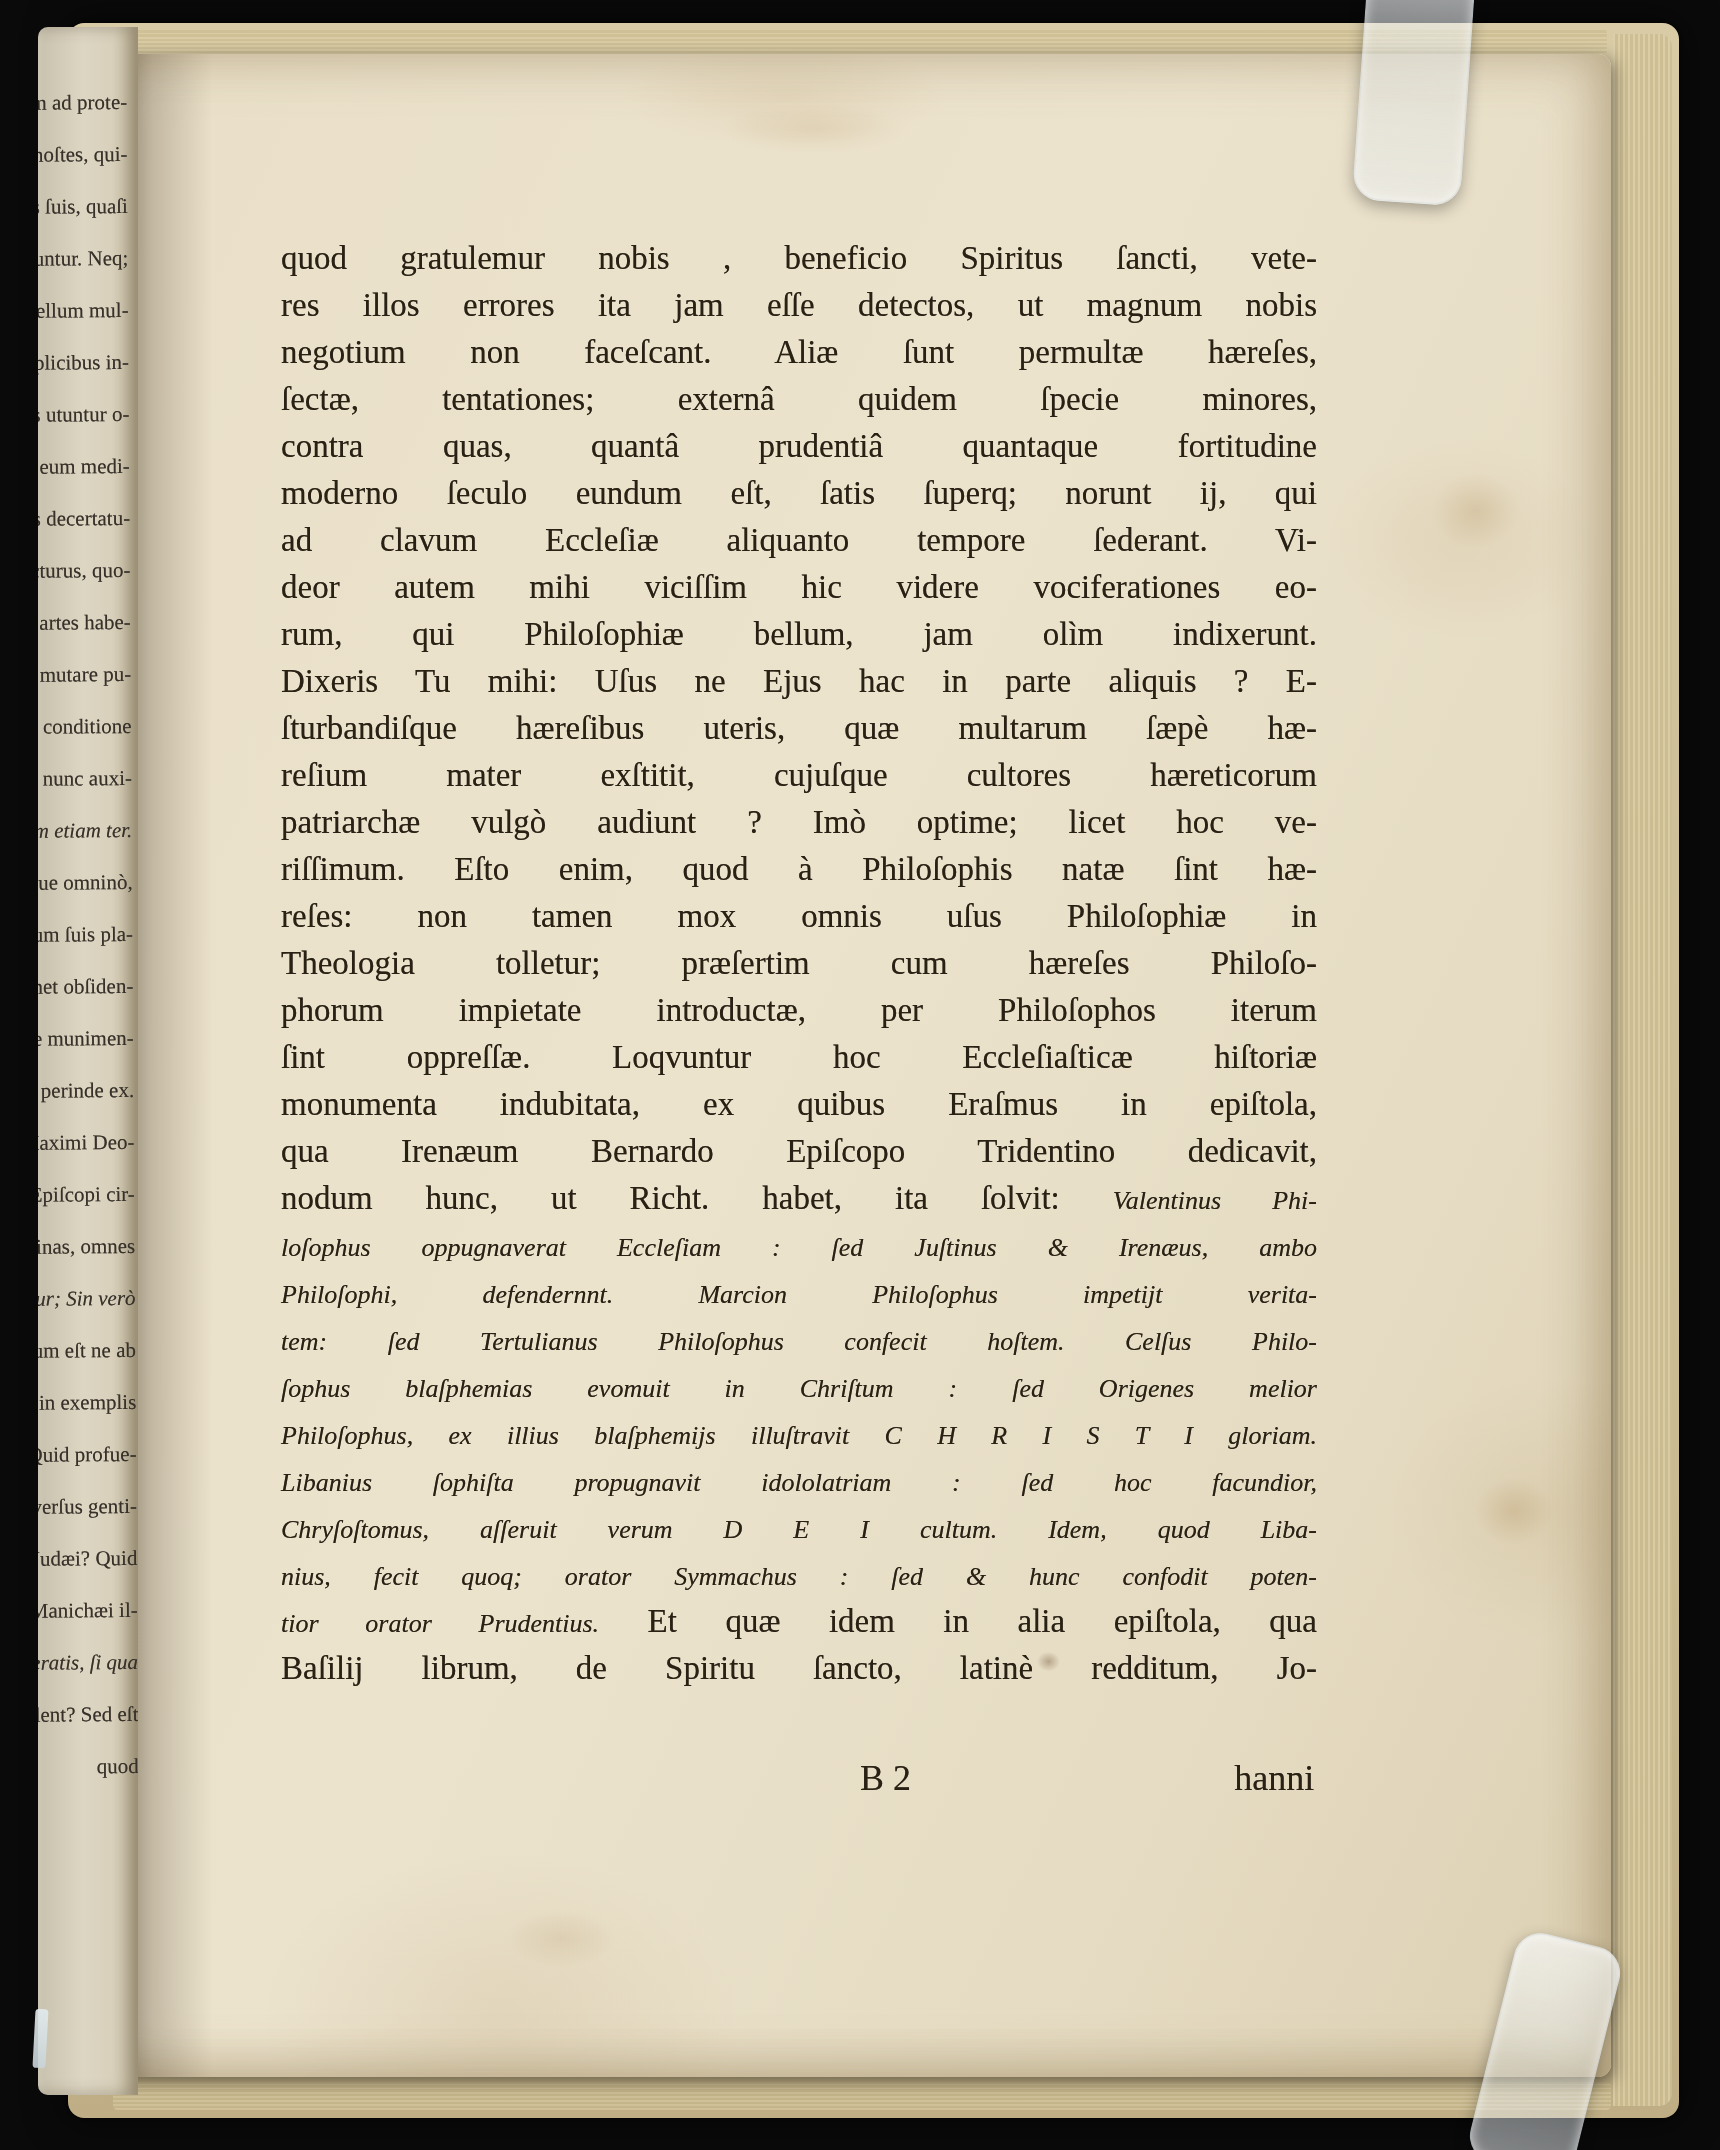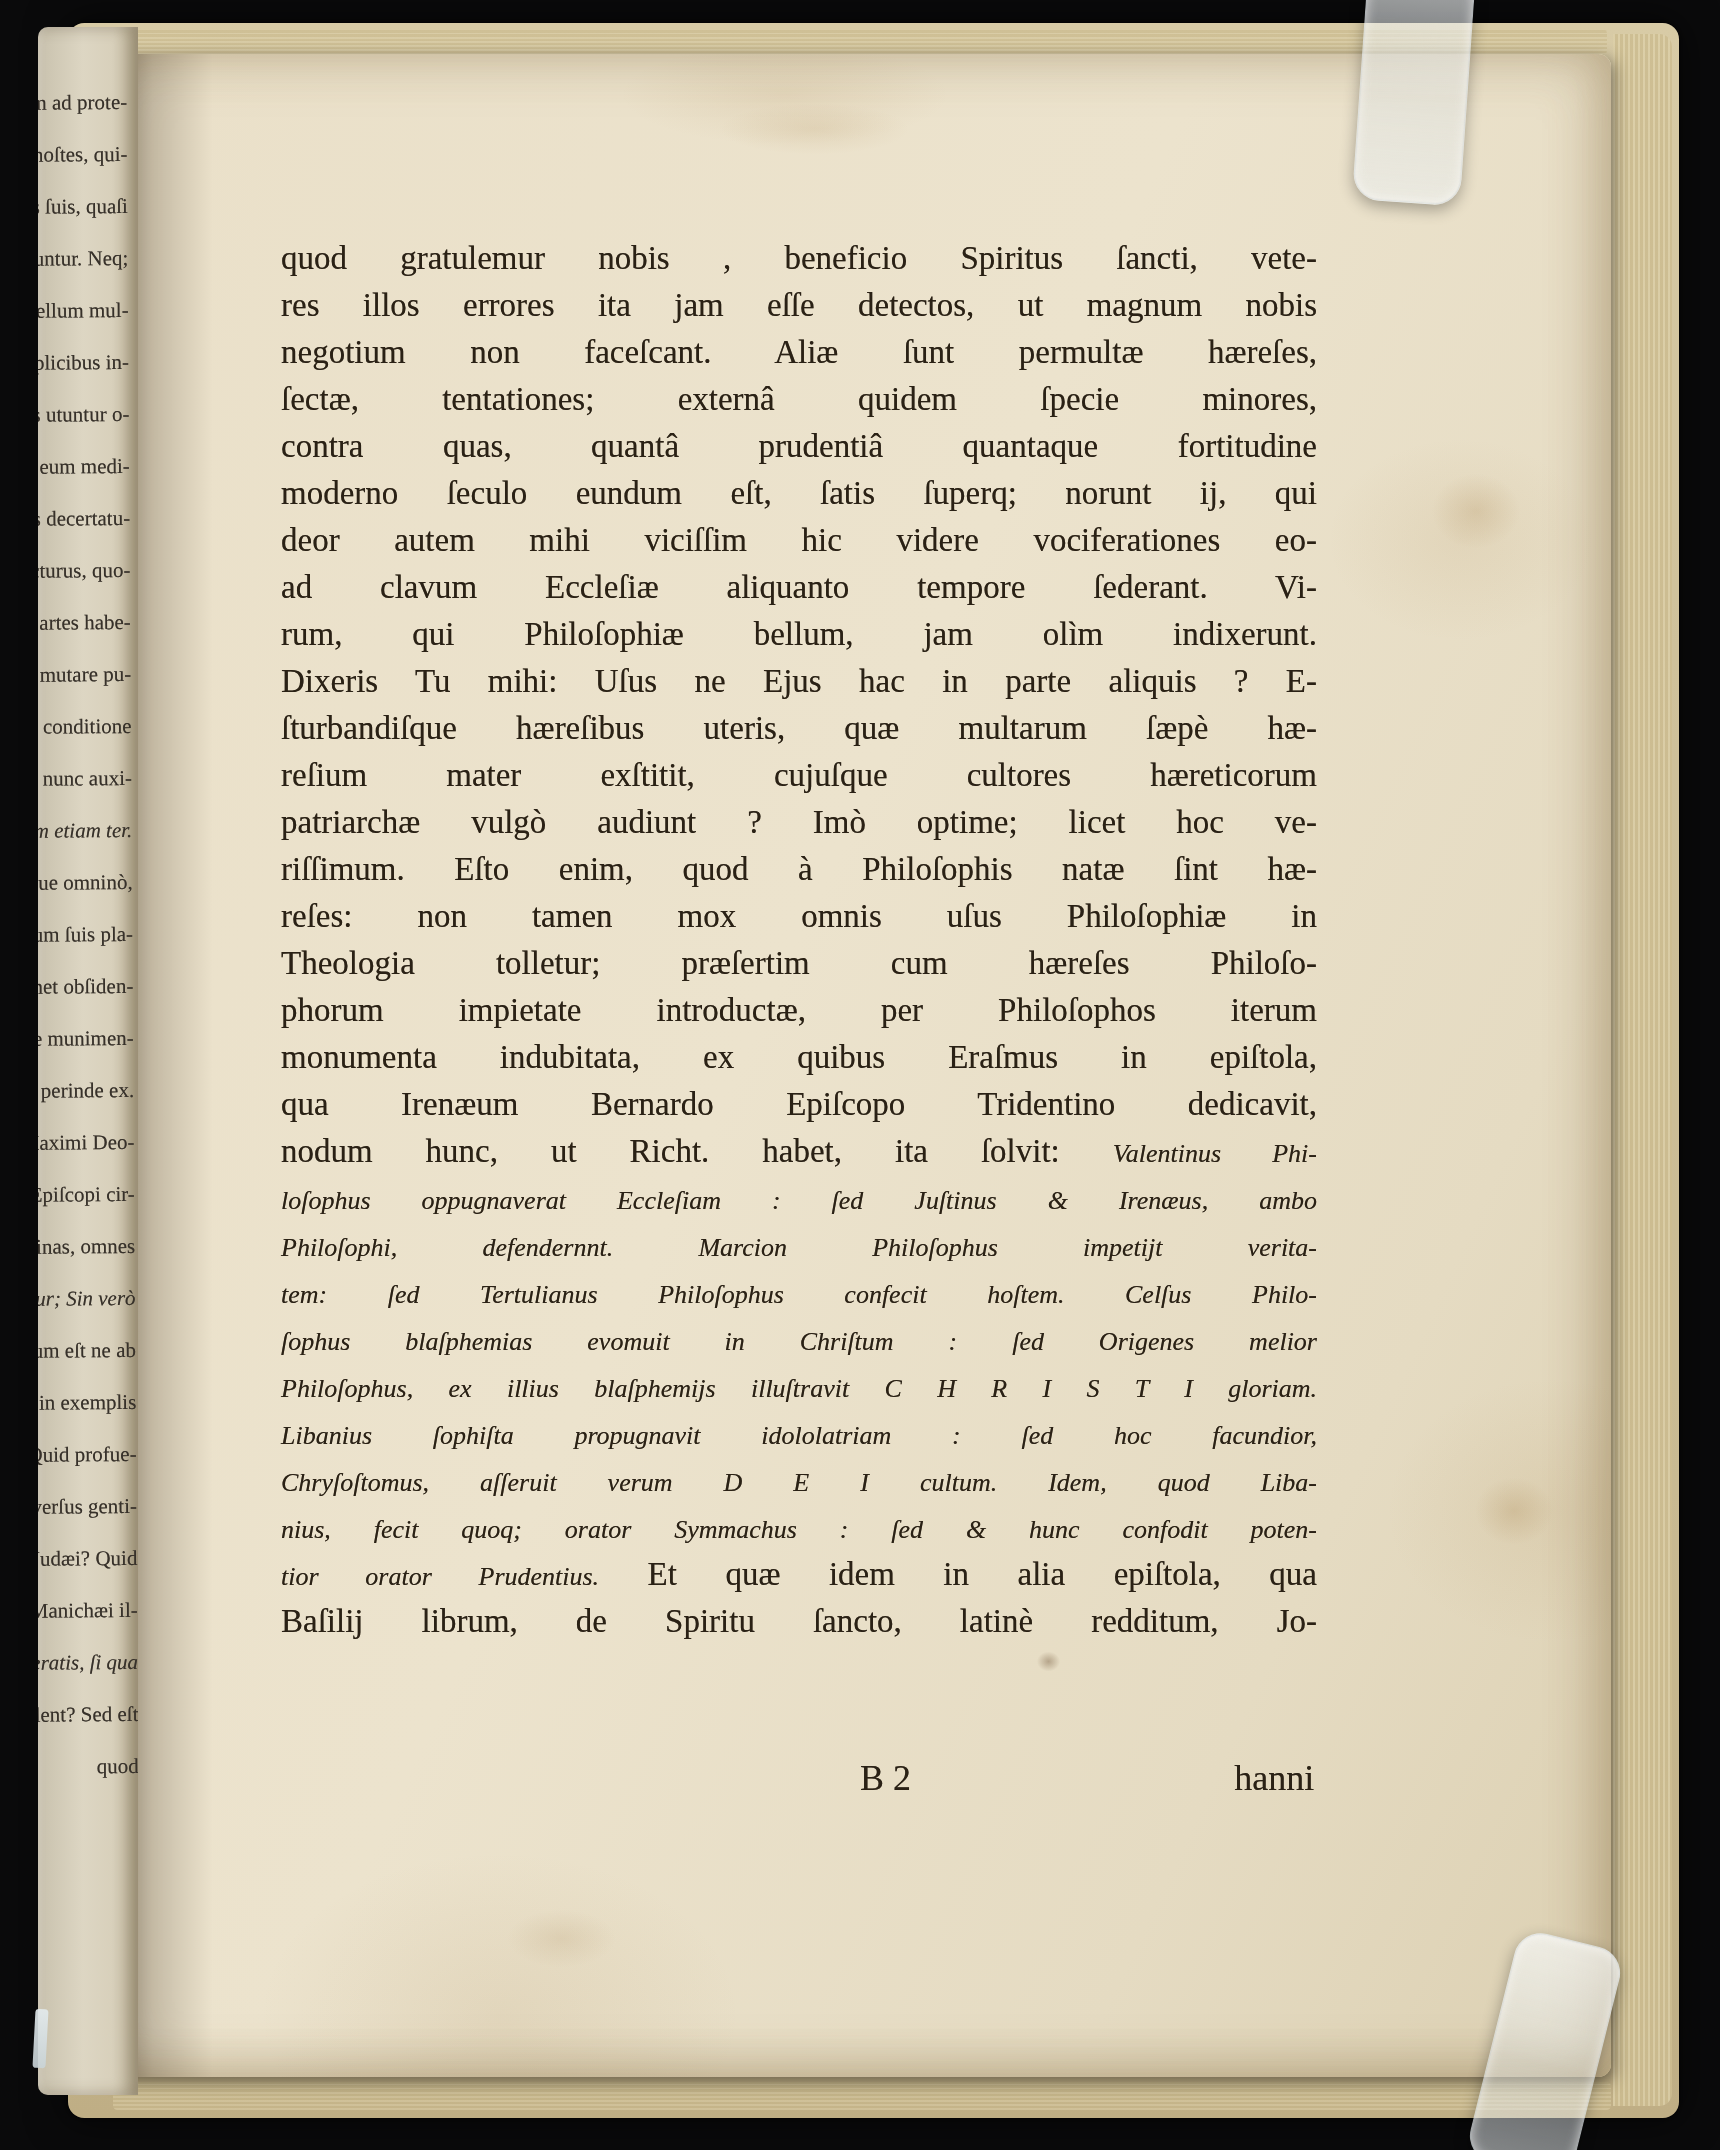--- a/index.html
+++ b/index.html
@@ -186,31 +186,32 @@
     <div class="stain stain4"></div>
     <div class="stain stain5"></div>
 
     <div class="textblock" id="main-text">
         <div class="line"><span class="ro">quod gratulemur nobis , beneficio Spiritus ſancti, vete-</span></div>
         <div class="line"><span class="ro">res illos errores ita jam eſſe detectos, ut magnum nobis</span></div>
         <div class="line"><span class="ro">negotium non faceſcant.  Aliæ ſunt permultæ hæreſes,</span></div>
         <div class="line"><span class="ro">ſectæ, tentationes;  externâ quidem ſpecie minores,</span></div>
         <div class="line"><span class="ro">contra quas, quantâ prudentiâ quantaque fortitudine</span></div>
         <div class="line"><span class="ro">moderno ſeculo eundum eſt, ſatis ſuperq; norunt ij, qui</span></div>
+        <div class="line"><span class="ro">ad clavum Eccleſiæ aliquanto tempore ſederant.   Vi-</span></div>
         <div class="line"><span class="ro">deor autem mihi viciſſim hic videre vociferationes eo-</span></div>
-        <div class="line"><span class="ro">ad clavum Eccleſiæ aliquanto tempore ſederant.   Vi-</span></div>
         <div class="line"><span class="ro">rum, qui Philoſophiæ bellum, jam olìm indixerunt.</span></div>
         <div class="line"><span class="ro">Dixeris Tu mihi:  Uſus ne Ejus hac in parte aliquis ?  E-</span></div>
         <div class="line"><span class="ro">ſturbandiſque hæreſibus uteris, quæ multarum ſæpè hæ-</span></div>
         <div class="line"><span class="ro">reſium mater exſtitit, cujuſque cultores hæreticorum</span></div>
         <div class="line"><span class="ro">patriarchæ vulgò audiunt ?  Imò optime;  licet hoc ve-</span></div>
         <div class="line"><span class="ro">riſſimum.    Eſto enim, quod à Philoſophis natæ ſint hæ-</span></div>
         <div class="line"><span class="ro">reſes:  non tamen mox omnis uſus Philoſophiæ in</span></div>
         <div class="line"><span class="ro">Theologia tolletur;  præſertim cum hæreſes Philoſo-</span></div>
         <div class="line"><span class="ro">phorum impietate introductæ, per Philoſophos iterum</span></div>
+        <div class="line"><span class="ro">ſint oppreſſæ.   Loqvuntur hoc Eccleſiaſticæ hiſtoriæ</span></div>
         <div class="line"><span class="ro">monumenta indubitata, ex quibus Eraſmus in epiſtola,</span></div>
         <div class="line"><span class="ro">qua Irenæum Bernardo Epiſcopo Tridentino dedicavit,</span></div>
         <div class="line"><span class="ro">nodum hunc, ut Richt. habet, ita ſolvit:  </span><span class="it">Valentinus Phi-</span></div>
         <div class="line"><span class="it">loſophus oppugnaverat Eccleſiam :  ſed Juſtinus &amp; Irenæus, ambo</span></div>
         <div class="line"><span class="it">Philoſophi, defendernnt.   Marcion Philoſophus impetijt verita-</span></div>
         <div class="line"><span class="it">tem:  ſed Tertulianus Philoſophus confecit hoſtem.   Celſus Philo-</span></div>
         <div class="line"><span class="it">ſophus blaſphemias evomuit in Chriſtum :  ſed Origenes melior</span></div>
         <div class="line"><span class="it">Philoſophus, ex illius blaſphemijs illuſtravit C H R I S T I gloriam.</span></div>
         <div class="line"><span class="it">Libanius ſophiſta propugnavit idololatriam :  ſed hoc facundior,</span></div>
         <div class="line"><span class="it">Chryſoſtomus, aſſeruit verum D E I cultum.   Idem, quod Liba-</span></div>

